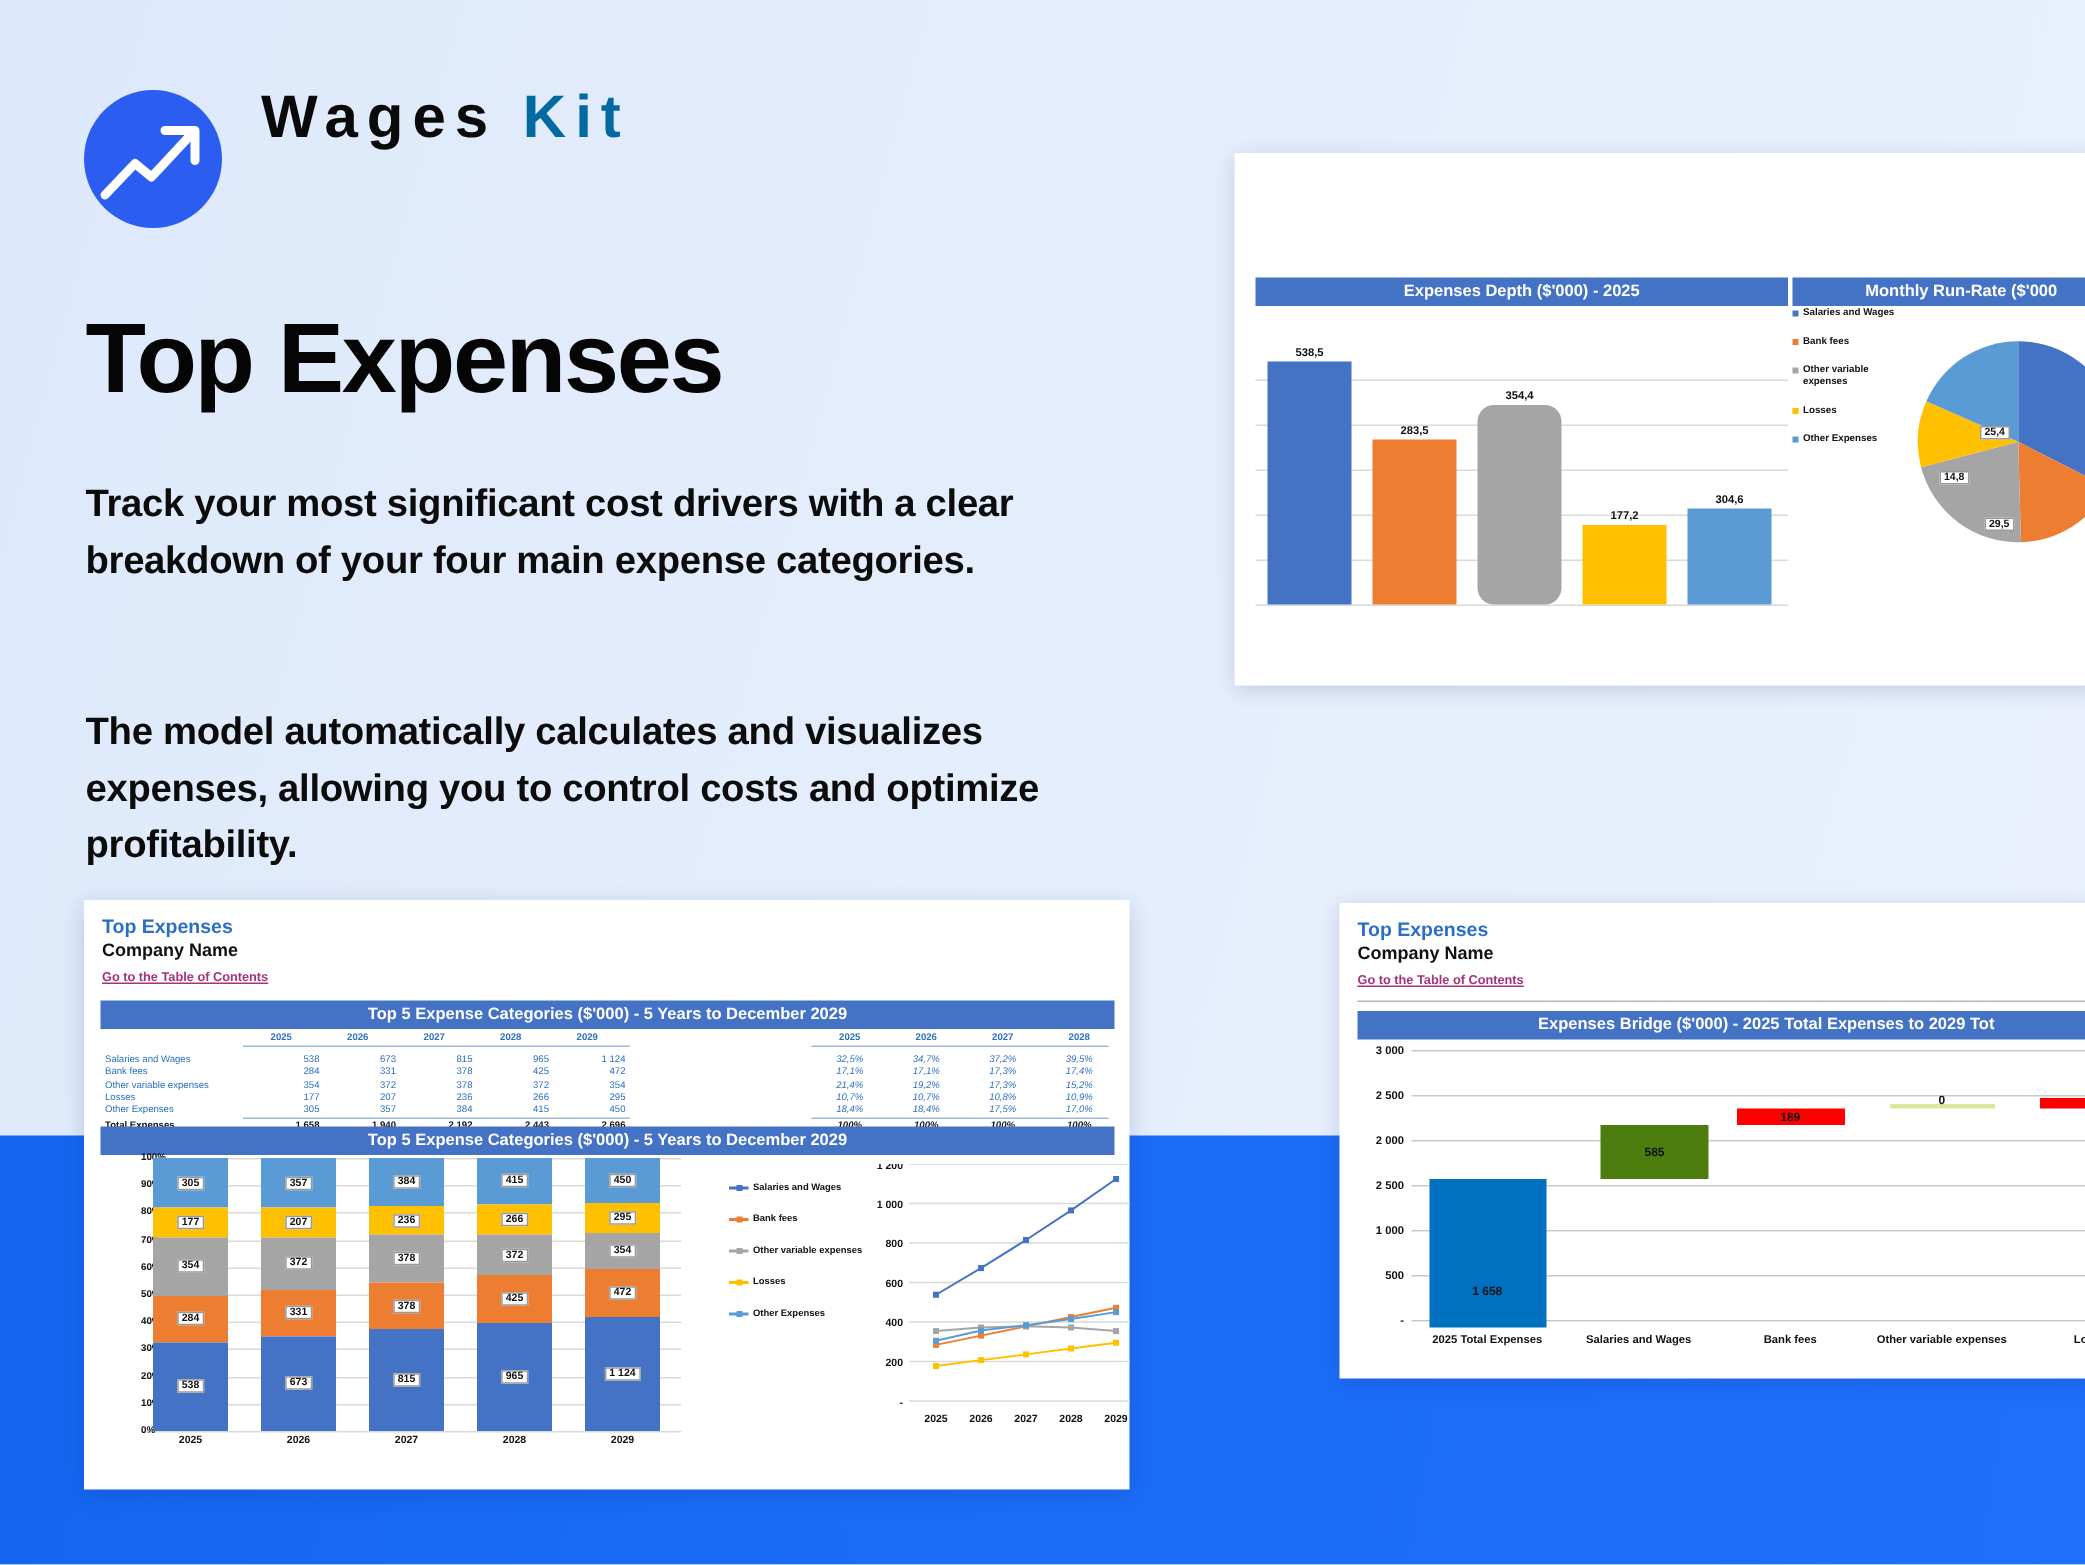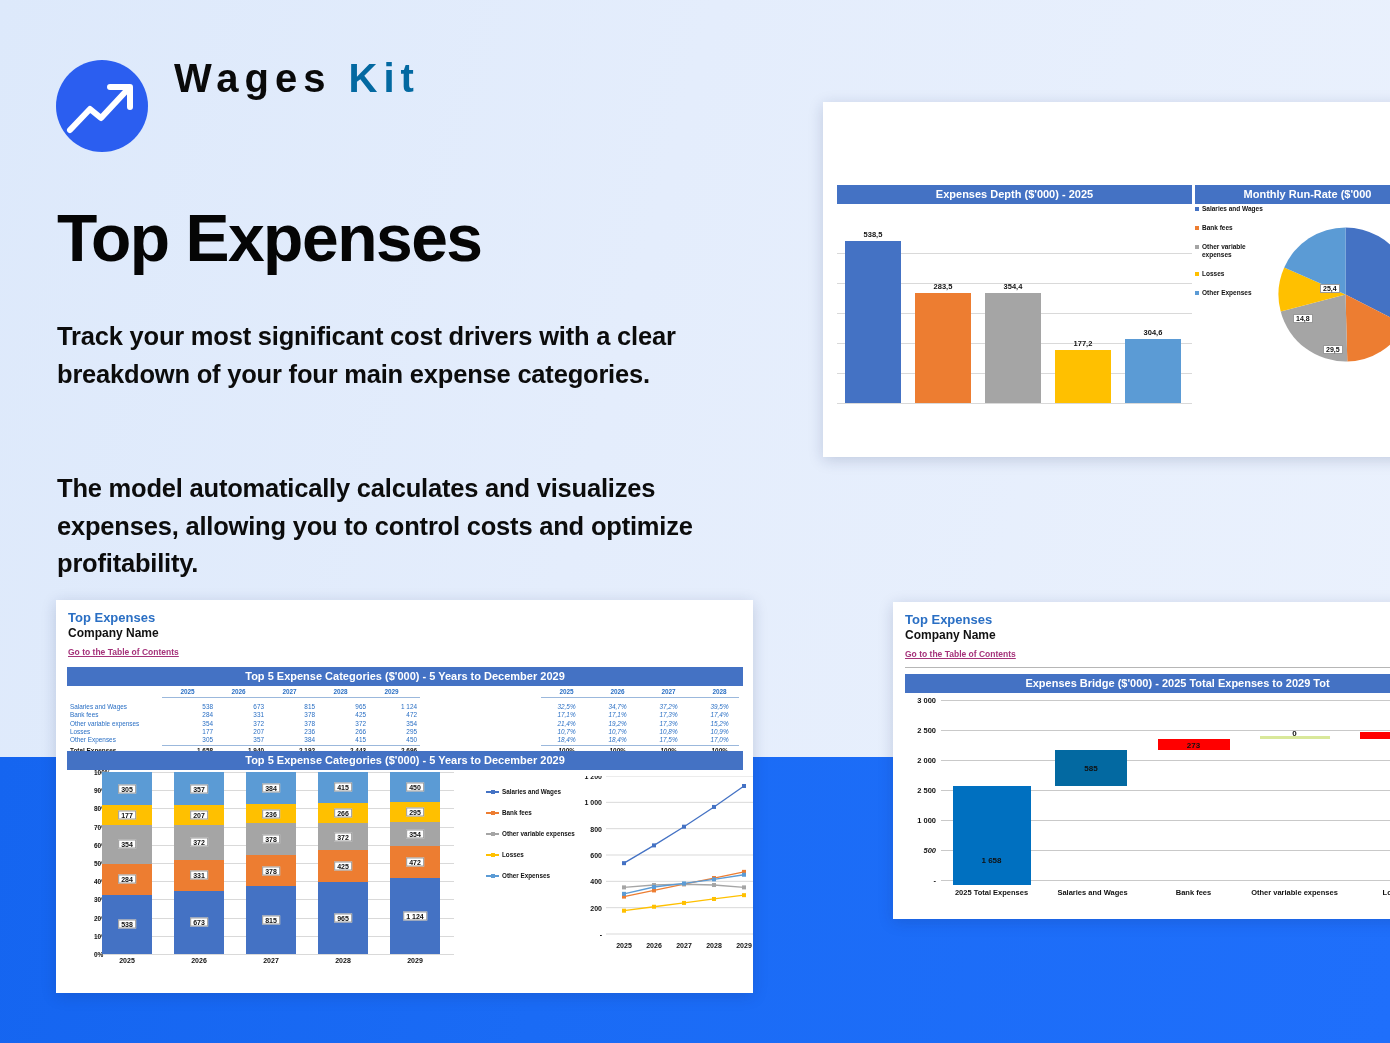--- a/index.html
+++ b/index.html
@@ -202,21 +202,21 @@
       <div class="grid-line" style="top: 120px;"></div>
       <div class="grid-line" style="top: 90px;"></div>
       <div class="grid-line" style="top: 60px;"></div>
       <div class="grid-line" style="top: 30px;"></div>
       <div class="pa-bar" style="left: 8px; height: 161.55px; background: rgb(68, 114, 196);">
         <div class="pa-bar-label">538,5</div>
       </div>
       <div class="pa-bar" style="left: 78px; height: 110px; background: rgb(237, 125, 49);">
         <div class="pa-bar-label">283,5</div>
       </div>
-      <div class="pa-bar" style="left: 148px; height: 110px; background: rgb(165, 165, 165);">
+      <div class="pa-bar" style="left: 148px; height: 133px; background: rgb(165, 165, 165); border-radius: 11px;">
         <div class="pa-bar-label">354,4</div>
       </div>
       <div class="pa-bar" style="left: 218px; height: 53.16px; background: rgb(255, 192, 0);">
         <div class="pa-bar-label">177,2</div>
       </div>
       <div class="pa-bar" style="left: 288px; height: 64px; background: rgb(91, 155, 213);">
         <div class="pa-bar-label">304,6</div>
       </div>
     </div>
 
@@ -582,41 +582,41 @@
     <div class="sheet-title">Top Expenses</div>
     <div class="sheet-company">Company Name</div>
     <a class="sheet-link" href="#">Go to the Table of Contents</a>
   </div>
   <div class="rule" style="position:absolute; left:12px; top:64px; width:545px; background:#b6b6b6;"></div>
   <div class="bluebar" id="pc-bluebar">Expenses Bridge ($'000) - 2025 Total Expenses to 2029 Tot</div>
   <div id="pc-chart">
       <div class="grid-line" style="top: 180px; background: rgb(201, 201, 201);"></div>
       <div class="pc-ylab" style="top: 180px;">-</div>
       <div class="grid-line" style="top: 150px; background: rgb(201, 201, 201);"></div>
-      <div class="pc-ylab" style="top: 150px; font-style: italic;">500</div>
+      <div class="pc-ylab" style="top: 150px;">500</div>
       <div class="grid-line" style="top: 120px; background: rgb(201, 201, 201);"></div>
       <div class="pc-ylab" style="top: 120px;">1 000</div>
       <div class="grid-line" style="top: 90px; background: rgb(201, 201, 201);"></div>
       <div class="pc-ylab" style="top: 90px;">2 500</div>
       <div class="grid-line" style="top: 60px; background: rgb(201, 201, 201);"></div>
       <div class="pc-ylab" style="top: 60px;">2 000</div>
       <div class="grid-line" style="top: 30px; background: rgb(201, 201, 201);"></div>
       <div class="pc-ylab" style="top: 30px;">2 500</div>
       <div class="grid-line" style="top: 0px; background: rgb(201, 201, 201);"></div>
       <div class="pc-ylab" style="top: 0px;">3 000</div>
       <div class="wf-bar" style="left: 11.5px; width: 78px; height: 99.48px; bottom: 0px; background: rgb(0, 112, 192);">
         <div class="wf-val" style="top: auto; bottom: 20px; transform: translateX(-50%);">1 658</div>
       </div>
       <div class="wf-x" style="left: 0px; width: 101px;">2025 Total Expenses</div>
-      <div class="wf-bar" style="left: 114px; width: 72px; height: 35.1px; bottom: 99.48px; background: #0369a1;">
+      <div class="wf-bar" style="left: 126px; width: 72px; height: 35.1px; bottom: 99.48px; background: #4d7c0f;">
         <div class="wf-val">585</div>
       </div>
       <div class="wf-x" style="left: 101px; width: 101px;">Salaries and Wages</div>
       <div class="wf-bar" style="left: 216.5px; width: 72px; height: 11.34px; bottom: 134.58px; background: rgb(255, 0, 0);">
-        <div class="wf-val">273</div>
+        <div class="wf-val">189</div>
       </div>
       <div class="wf-x" style="left: 202px; width: 101px;">Bank fees</div>
       <div class="wf-bar" style="left: 318.5px; width: 70px; height: 3px; bottom: 145.92px; background: rgb(217, 232, 154);">
         <div class="wf-val" style="top: -7px; transform: translate(-50%, 0px);">0</div>
       </div>
       <div class="wf-x" style="left: 303px; width: 101px;">Other variable expenses</div>
       <div class="wf-bar" style="left: 418.5px; width: 72px; height: 7.08px; bottom: 145.92px; background: rgb(255, 0, 0);"></div>
       <div class="wf-x" style="left: 404px; width: 101px;">Losses</div>
     </div>
 </div>

